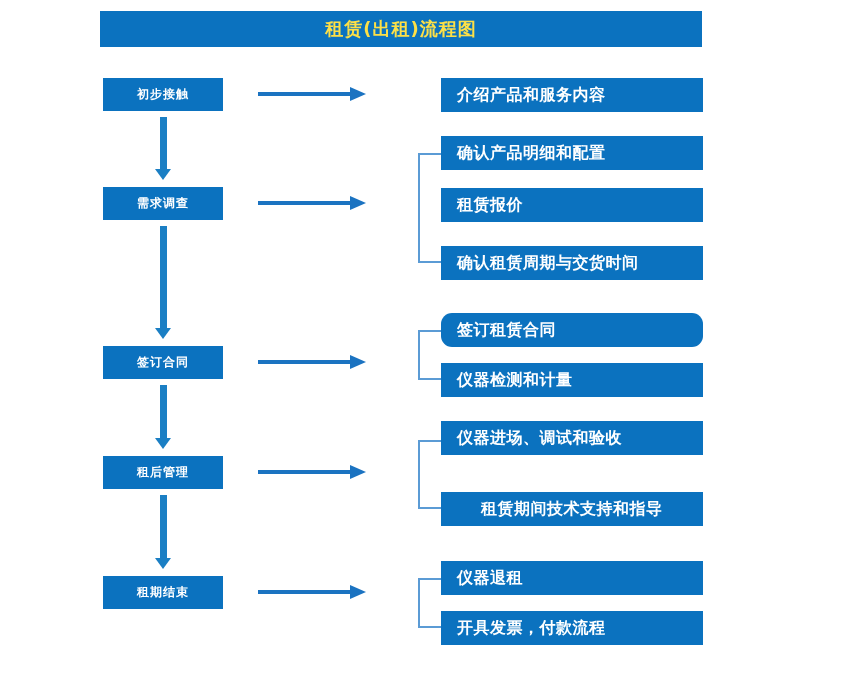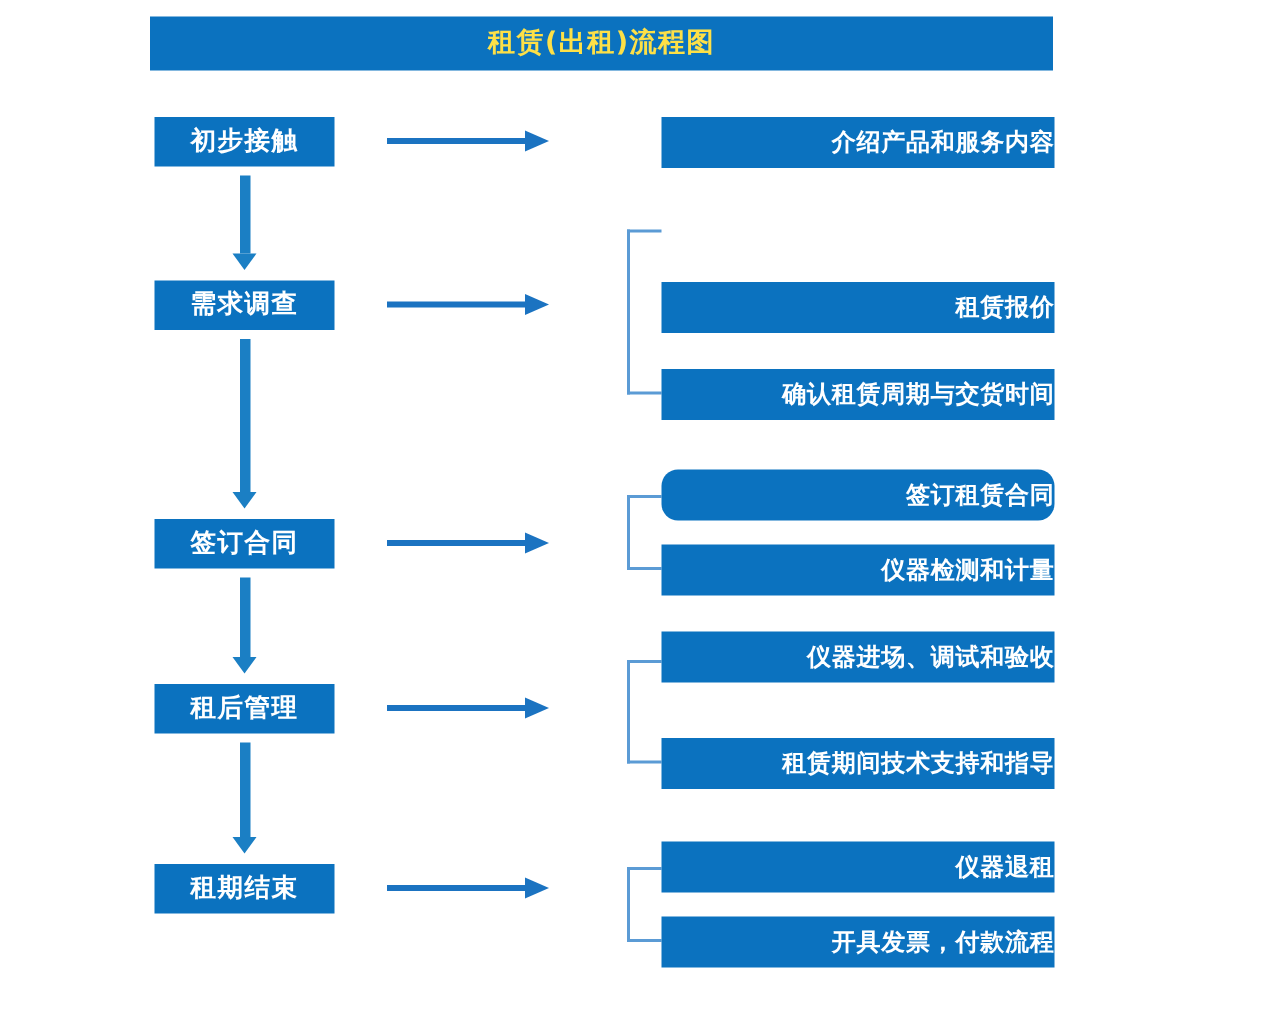--- a/index.html
+++ b/index.html
@@ -41,40 +41,40 @@
   }
 
   
   .stage-box {
     position: absolute;
     left: 103px;
     width: 120px;
     height: 33px;
     background: #0B72BF;
     color: #ffffff;
-    font-size: 17px;
+    font-size: 12px;
     font-weight: bold;
     line-height: 33px;
     text-align: center;
     letter-spacing: 1px;
     white-space: nowrap;
   }
 
   
   .detail-box {
     position: absolute;
     left: 441px;
     width: 262px;
     height: 34px;
     background: #0B72BF;
     color: #ffffff;
     font-size: 16px;
     font-weight: bold;
     line-height: 34px;
-    text-align: right;
+    text-align: left;
     padding-left: 16px;
     box-sizing: border-box;
     letter-spacing: 0.5px;
     white-space: nowrap;
   }
 
   
   .h-arrow {
     position: absolute;
     left: 258px;
@@ -229,20 +229,21 @@
   </div>
 
   <div class="bracket" style="top:578px; height:50px;">
     <div class="spine"></div>
     <div class="arm-top"></div>
     <div class="arm-bottom"></div>
   </div>
 
   <div class="detail-box" style="top:78px;">介绍产品和服务内容</div>
 
+  <div class="detail-box" style="top:136px;">确认产品明细和配置</div>
 
   <div class="detail-box" style="top:188px;">租赁报价</div>
 
   <div class="detail-box" style="top:246px;">确认租赁周期与交货时间</div>
 
   <div class="detail-box" style="top:313px;border-radius:11px;">签订租赁合同</div>
 
   <div class="detail-box" style="top:363px;">仪器检测和计量</div>
 
   <div class="detail-box" style="top:421px;">仪器进场、调试和验收</div>

